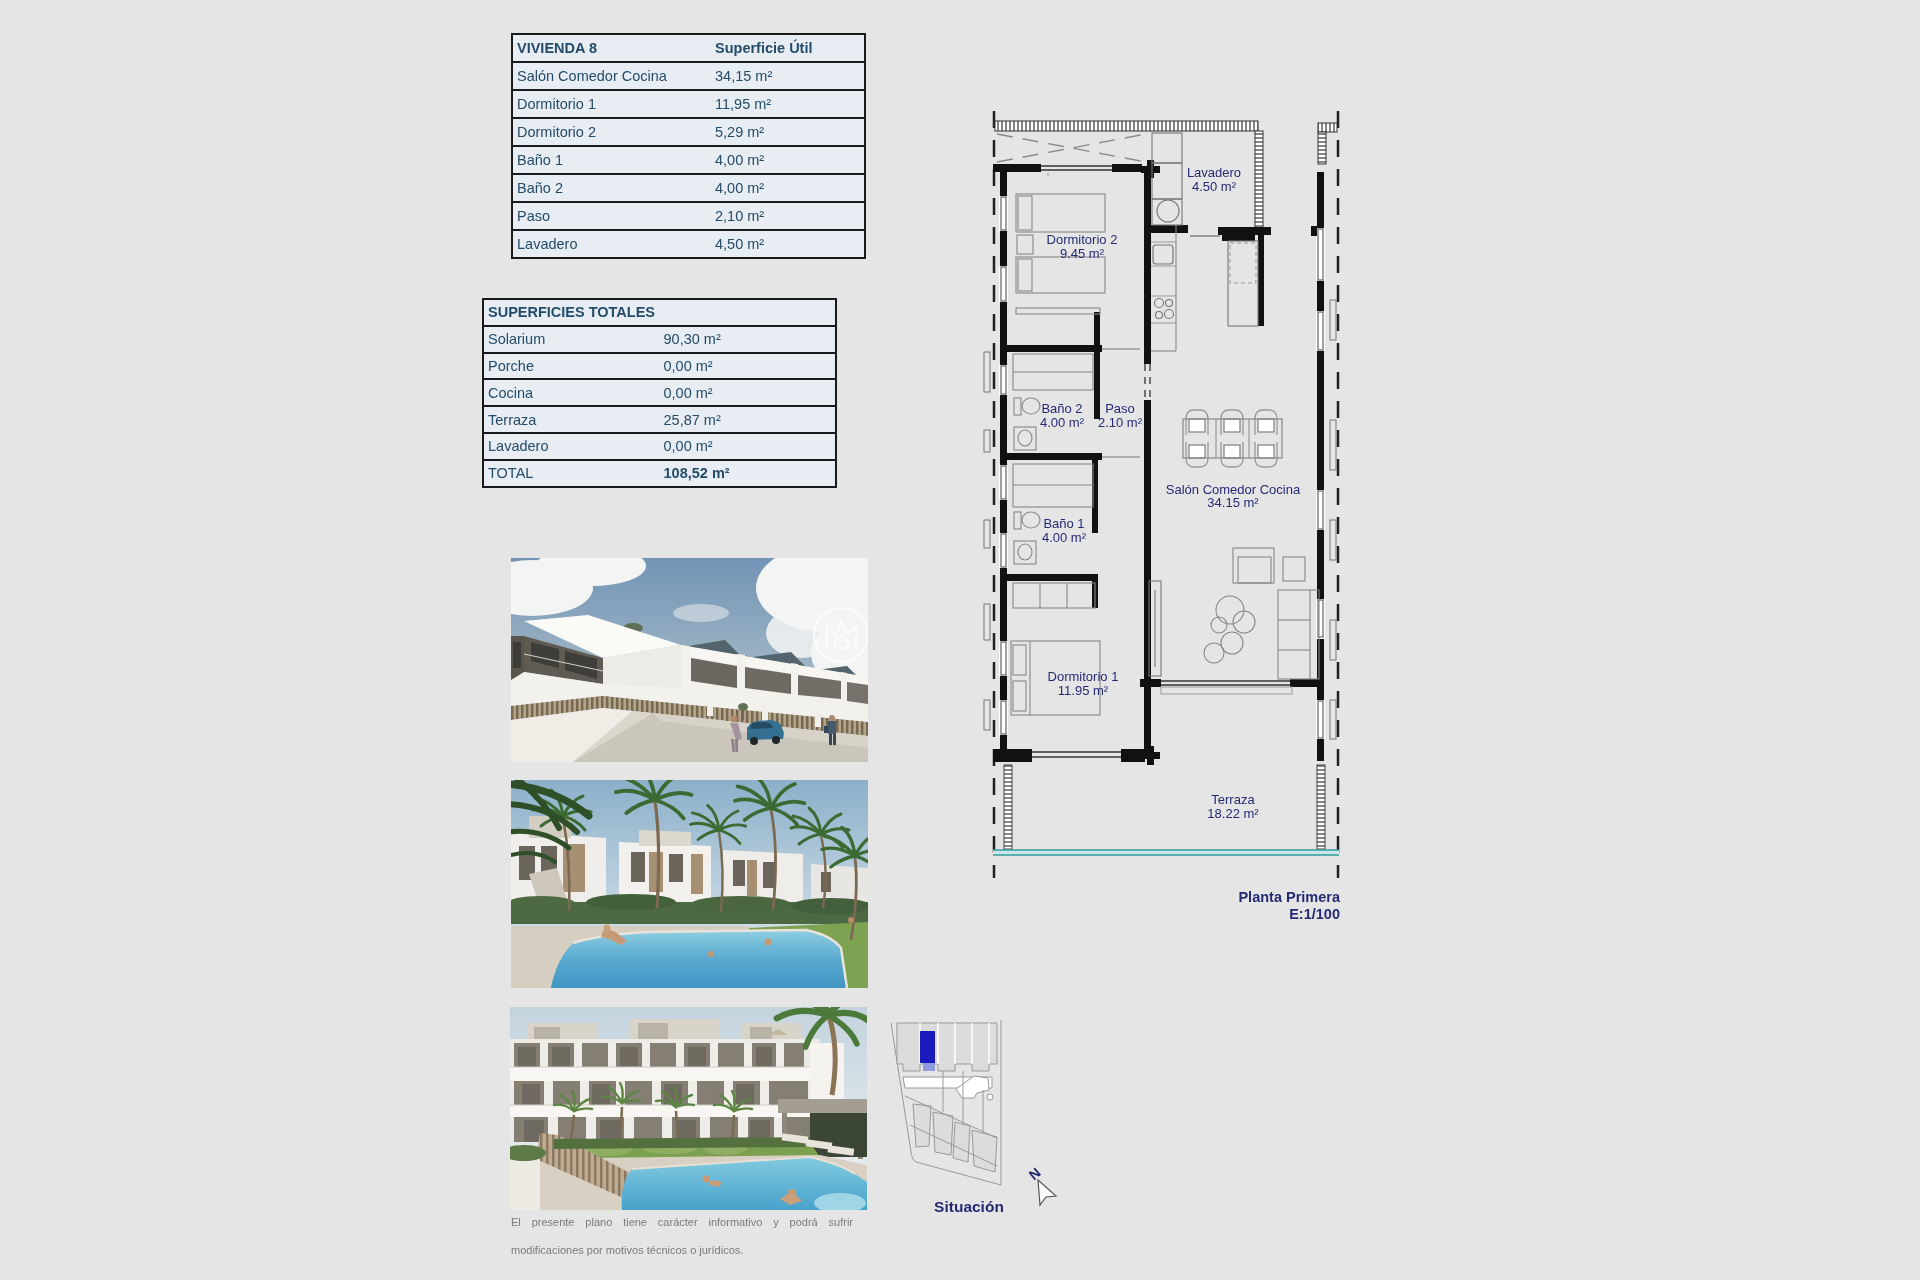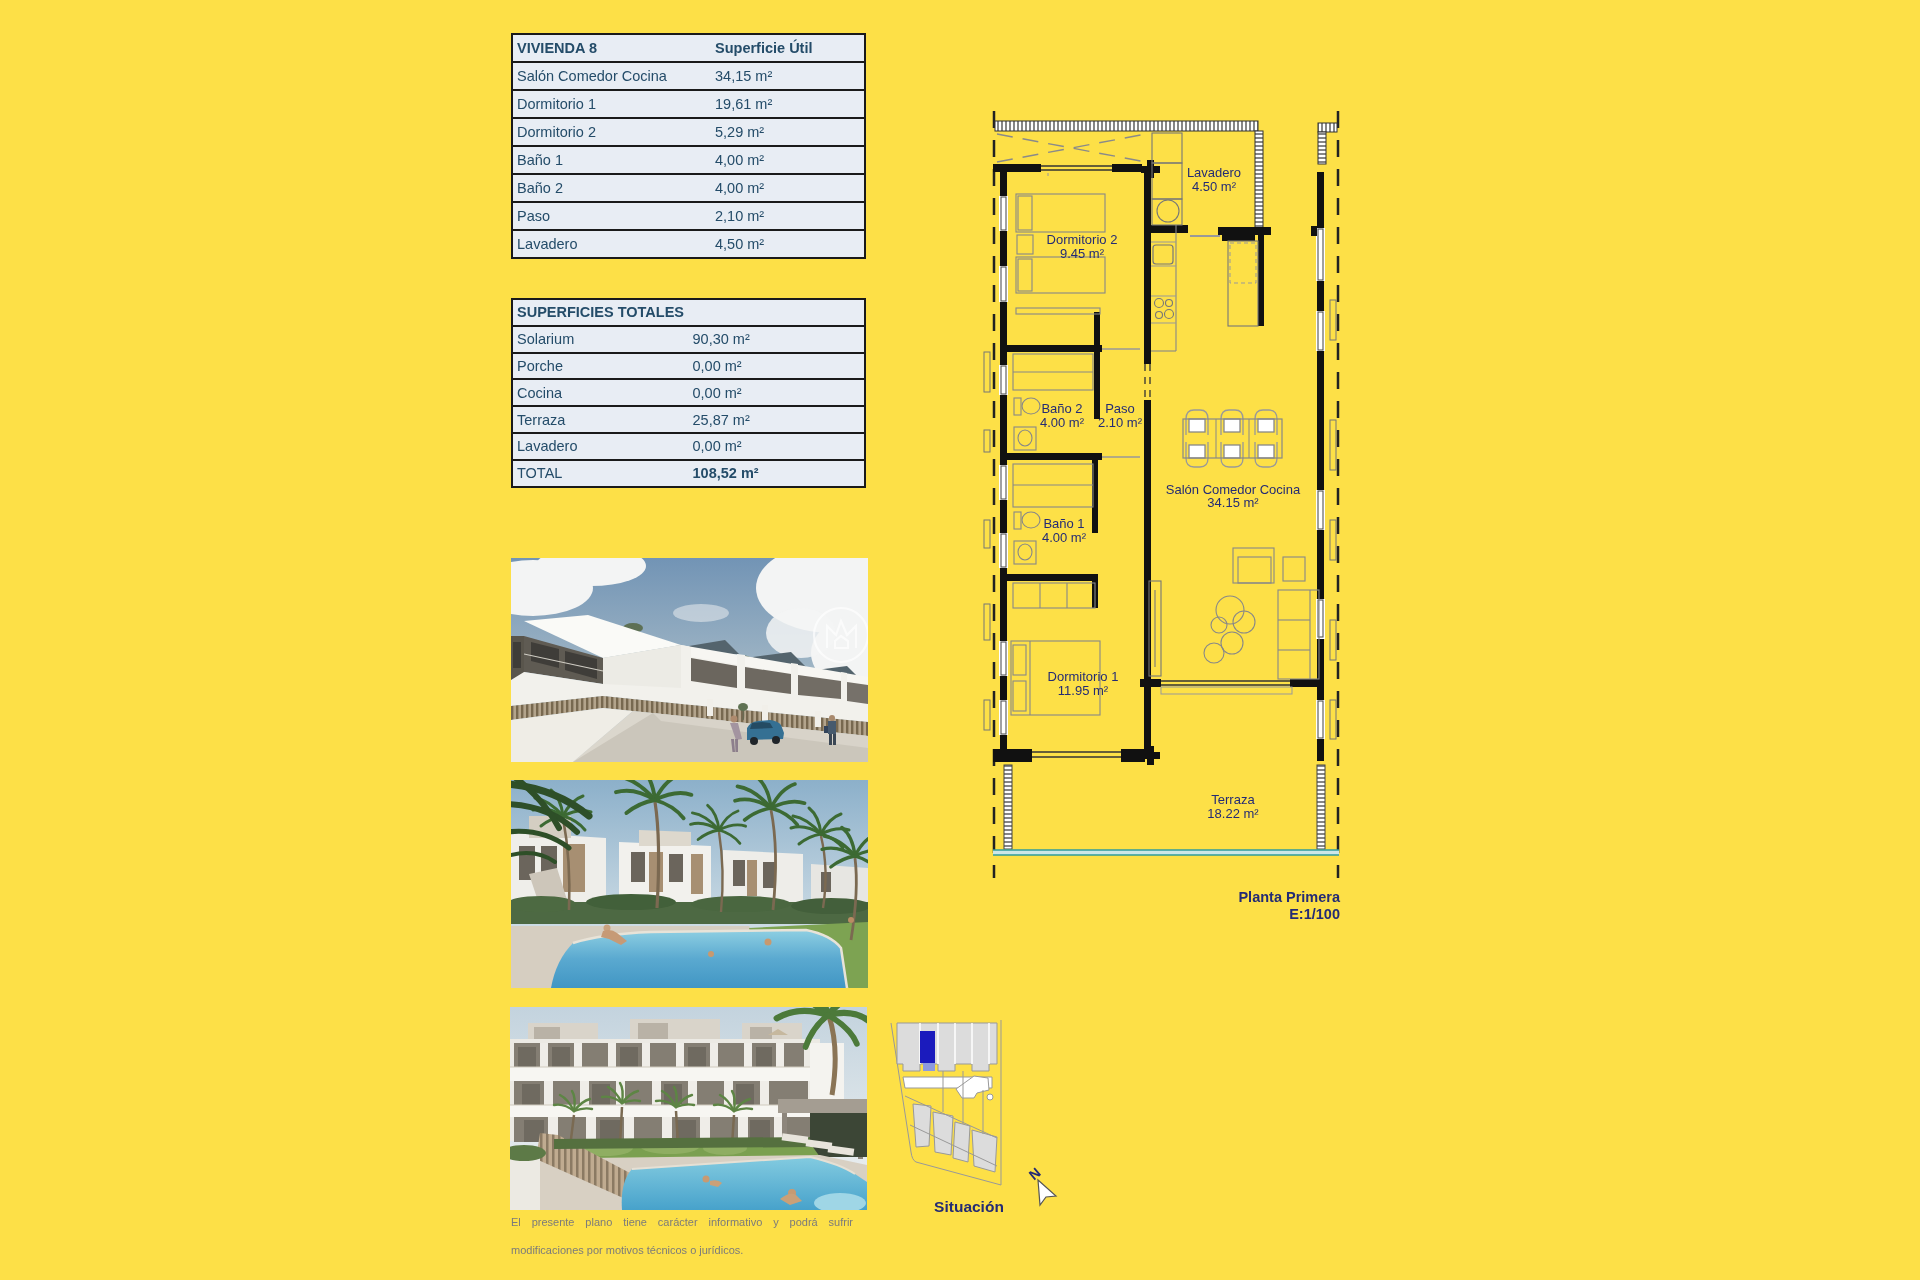--- a/index.html
+++ b/index.html
@@ -1,15 +1,15 @@
 <!DOCTYPE html>
 <html><head><meta charset="utf-8">
 <style>
   html,body{margin:0;padding:0;background:#fff;}
-  .page{position:relative;width:1920px;height:1280px;background:#fde047;
+  .page{position:relative;width:1920px;height:1280px;background:#e5e5e5;
         font-family:"Liberation Sans",sans-serif;overflow:hidden;}
   .abs{position:absolute;}
   table.t{border-collapse:collapse;table-layout:fixed;width:355px;
           font-size:14.5px;color:#244c69;background:#e8edf4;border:2px solid #1a1a1a;}
   table.t td{border-top:2px solid #1a1a1a;border-bottom:2px solid #1a1a1a;
              padding:0 4px;height:26px;white-space:nowrap;}
   table.t td.v{text-align:left;}
   table.t2 td{height:24.8px;}
 </style>
 </head>
@@ -22,21 +22,21 @@
           <tr>
             <td style="font-weight:bold;width:190px;">VIVIENDA 8</td>
             <td class="v" style="font-weight:bold;">Superficie Útil</td>
           </tr>
       <tr>
             <td>Salón Comedor Cocina</td>
             <td class="v">34,15 m²</td>
           </tr>
       <tr>
             <td>Dormitorio 1</td>
-            <td class="v">19,61 m²</td>
+            <td class="v">11,95 m²</td>
           </tr>
       <tr>
             <td>Dormitorio 2</td>
             <td class="v">5,29 m²</td>
           </tr>
       <tr>
             <td>Baño 1</td>
             <td class="v">4,00 m²</td>
           </tr>
       <tr>
@@ -48,21 +48,21 @@
             <td class="v">2,10 m²</td>
           </tr>
       <tr>
             <td>Lavadero</td>
             <td class="v">4,50 m²</td>
           </tr>
     </tbody>
       </table>
   </div>
 
-  <div class="abs" style="left:511px;top:298px;">
+  <div class="abs" style="left:482px;top:298px;">
     <table class="t t2">
       <tbody>
           <tr>
             <td style="font-weight:bold;width:190px;" colspan="2">SUPERFICIES TOTALES</td>
           </tr>
       <tr>
             <td>Solarium</td>
             <td class="v">90,30 m²</td>
           </tr>
       <tr>

